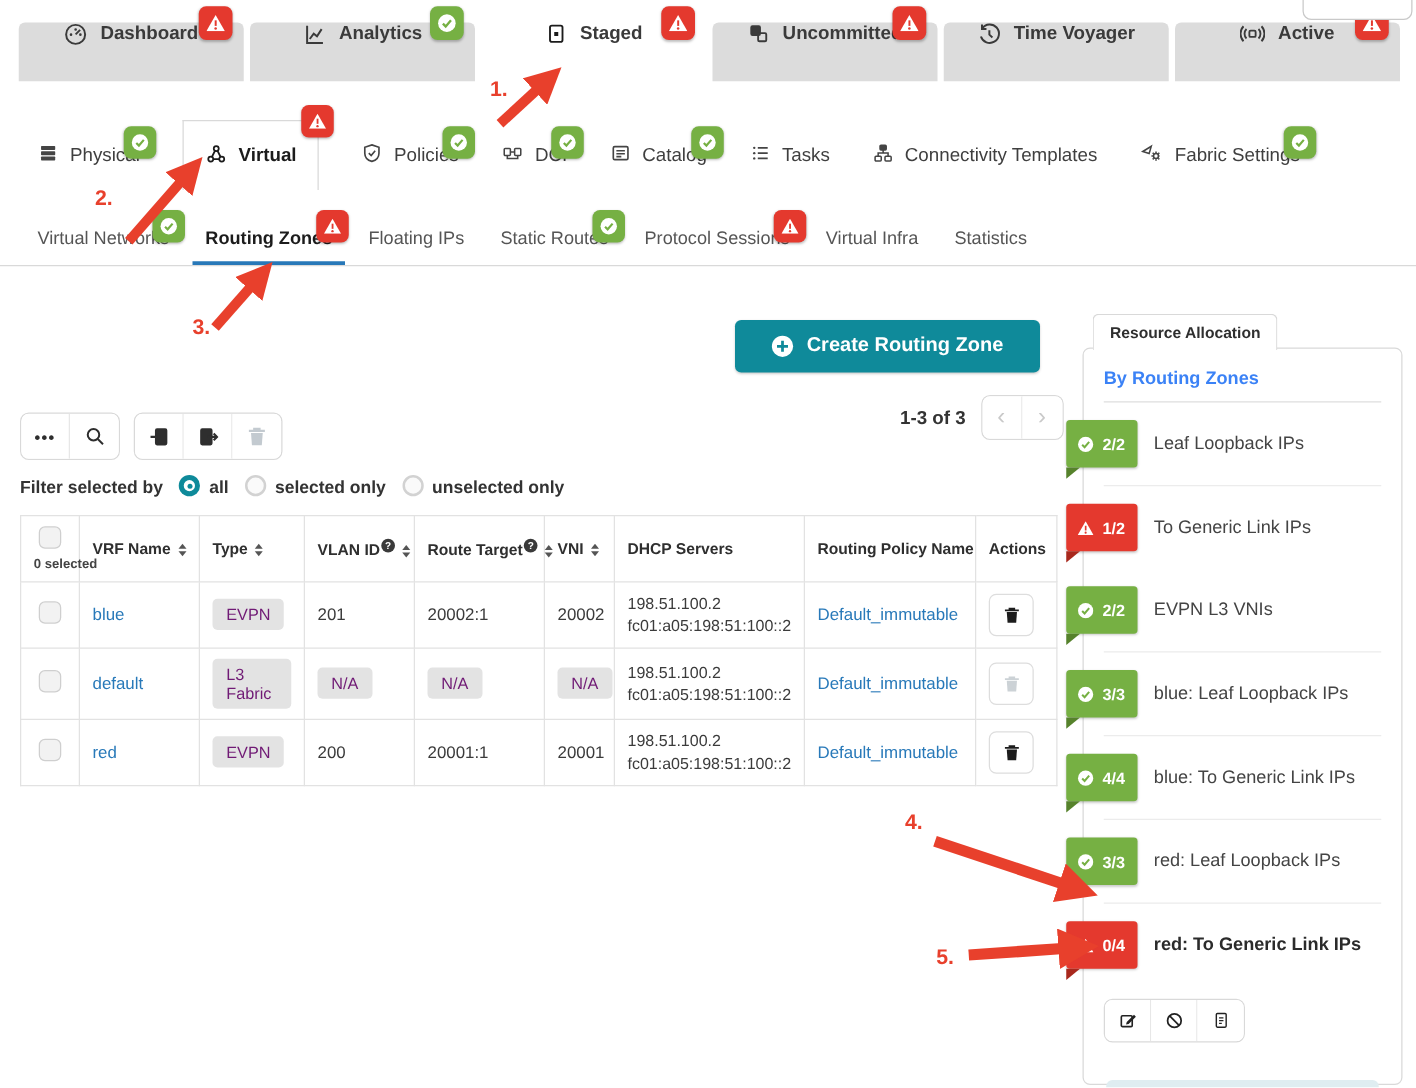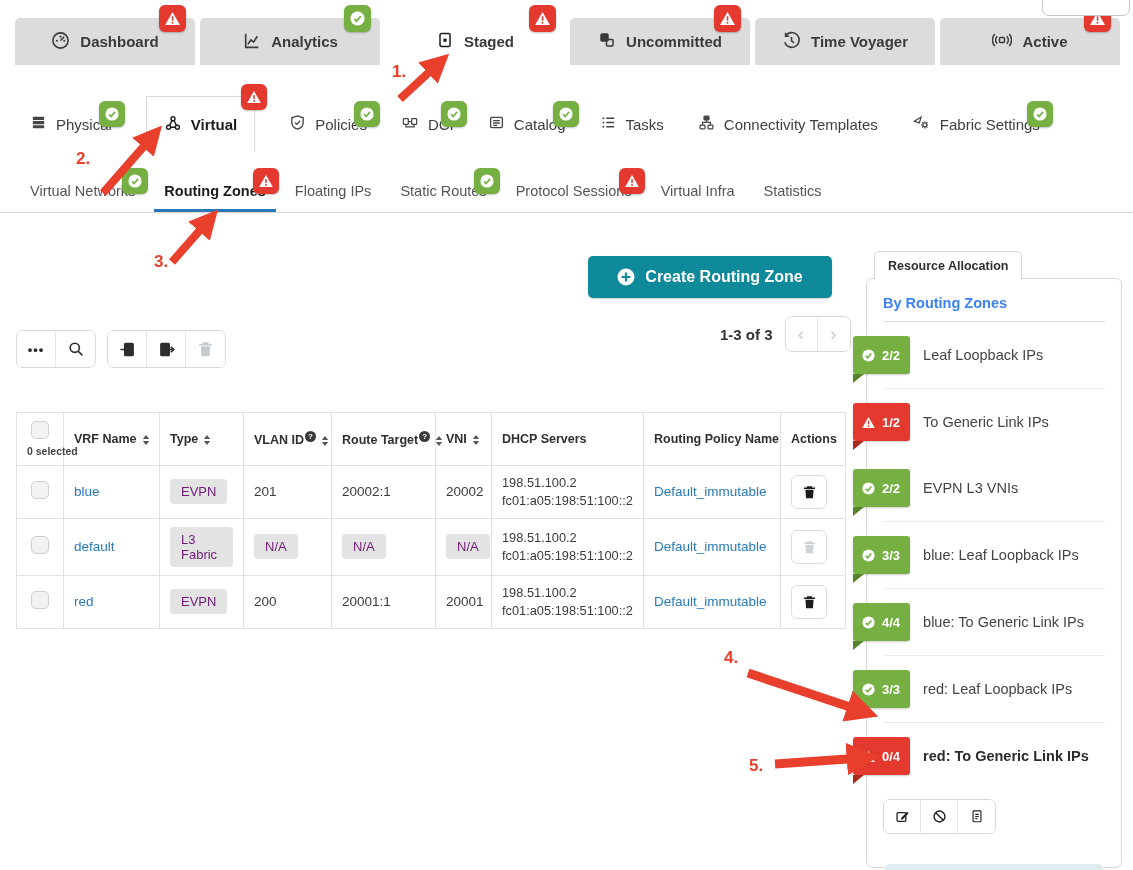--- a/index.html
+++ b/index.html
@@ -3,21 +3,21 @@
 <meta charset="utf-8">
 <style>
   * { margin:0; padding:0; box-sizing:border-box; }
   html,body { background:#fff; }
   body { font-family:"Liberation Sans","DejaVu Sans",sans-serif; color:#3b3b3b; }
   .page { position:relative; width:1133px; height:870px; background:#fff; overflow:hidden; }
 
   
   .topnav { position:absolute; top:18px; left:15px; display:flex; gap:5px; }
   .toptab { position:relative; width:180px; height:47px; background:#dcdcdc; border-radius:5px 5px 0 0;
-            display:flex; align-items:center; justify-content:center; gap:10px;
+            display:flex; align-items:flex-start; justify-content:center; gap:10px;
             font-size:15px; font-weight:bold; color:#3a3a3a; cursor:pointer; }
   .toptab.active { background:#fff; }
   .toptab svg { flex:none; }
 
   .nav-badge { position:absolute; width:27px; height:27px; border-radius:6px;
                display:flex; align-items:center; justify-content:center;
                box-shadow:0 1px 2px rgba(0,0,0,.25); top:-13px; right:9px; z-index:2; }
   .nav-badge.success { background:#76b043; }
   .nav-badge.warning { background:#e4392e; }
 
@@ -475,20 +475,35 @@
     <div class="btn-group">
       <button class="pg-btn">
           <span>‹</span>
         </button>
       <button class="pg-btn">
           <span>›</span>
         </button>
     </div>
   </div>
 
+  <div class="filter-row">
+    <span>Filter selected by</span>
+    <span class="radio-opt">
+      <span class="radio checked"></span>
+      <span>all</span>
+    </span>
+    <span class="radio-opt">
+      <span class="radio"></span>
+      <span>selected only</span>
+    </span>
+    <span class="radio-opt">
+      <span class="radio"></span>
+      <span>unselected only</span>
+    </span>
+  </div>
 
   <table class="rz-table">
     <colgroup>
       <col style="width:47px">
         <col style="width:96px">
         <col style="width:84px">
         <col style="width:88px">
       <col style="width:104px">
         <col style="width:56px">
         <col style="width:152px">

